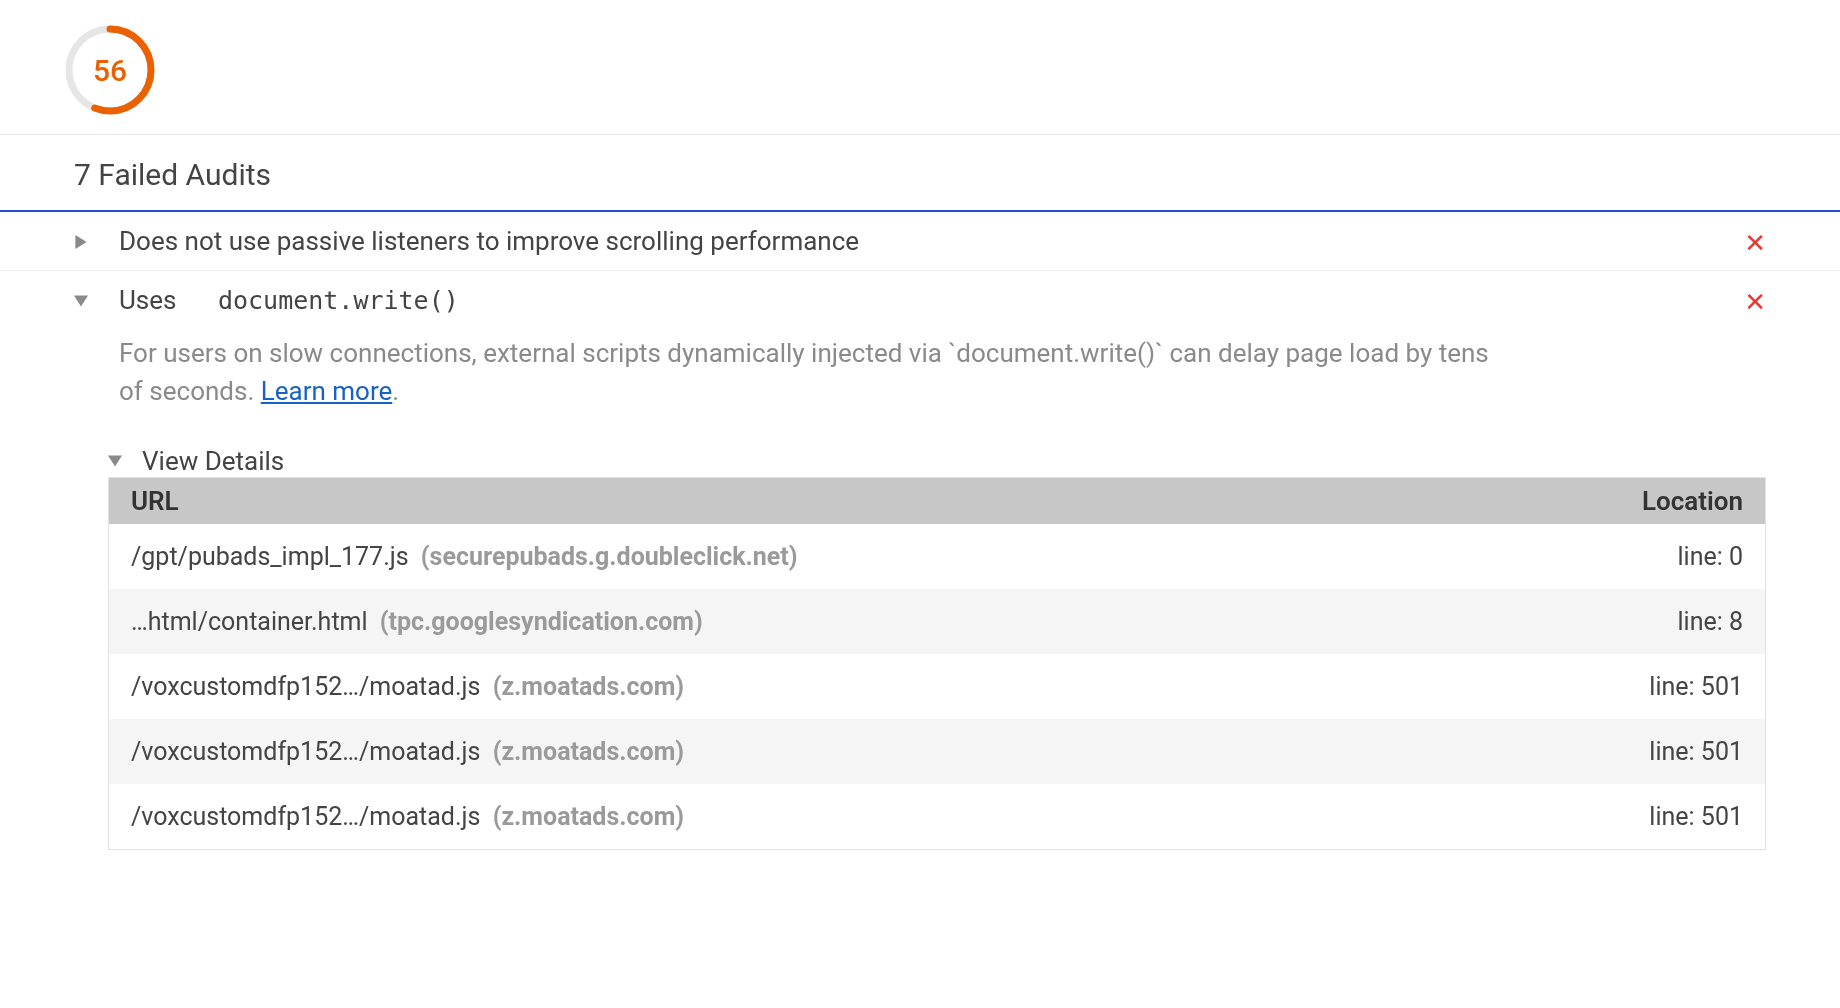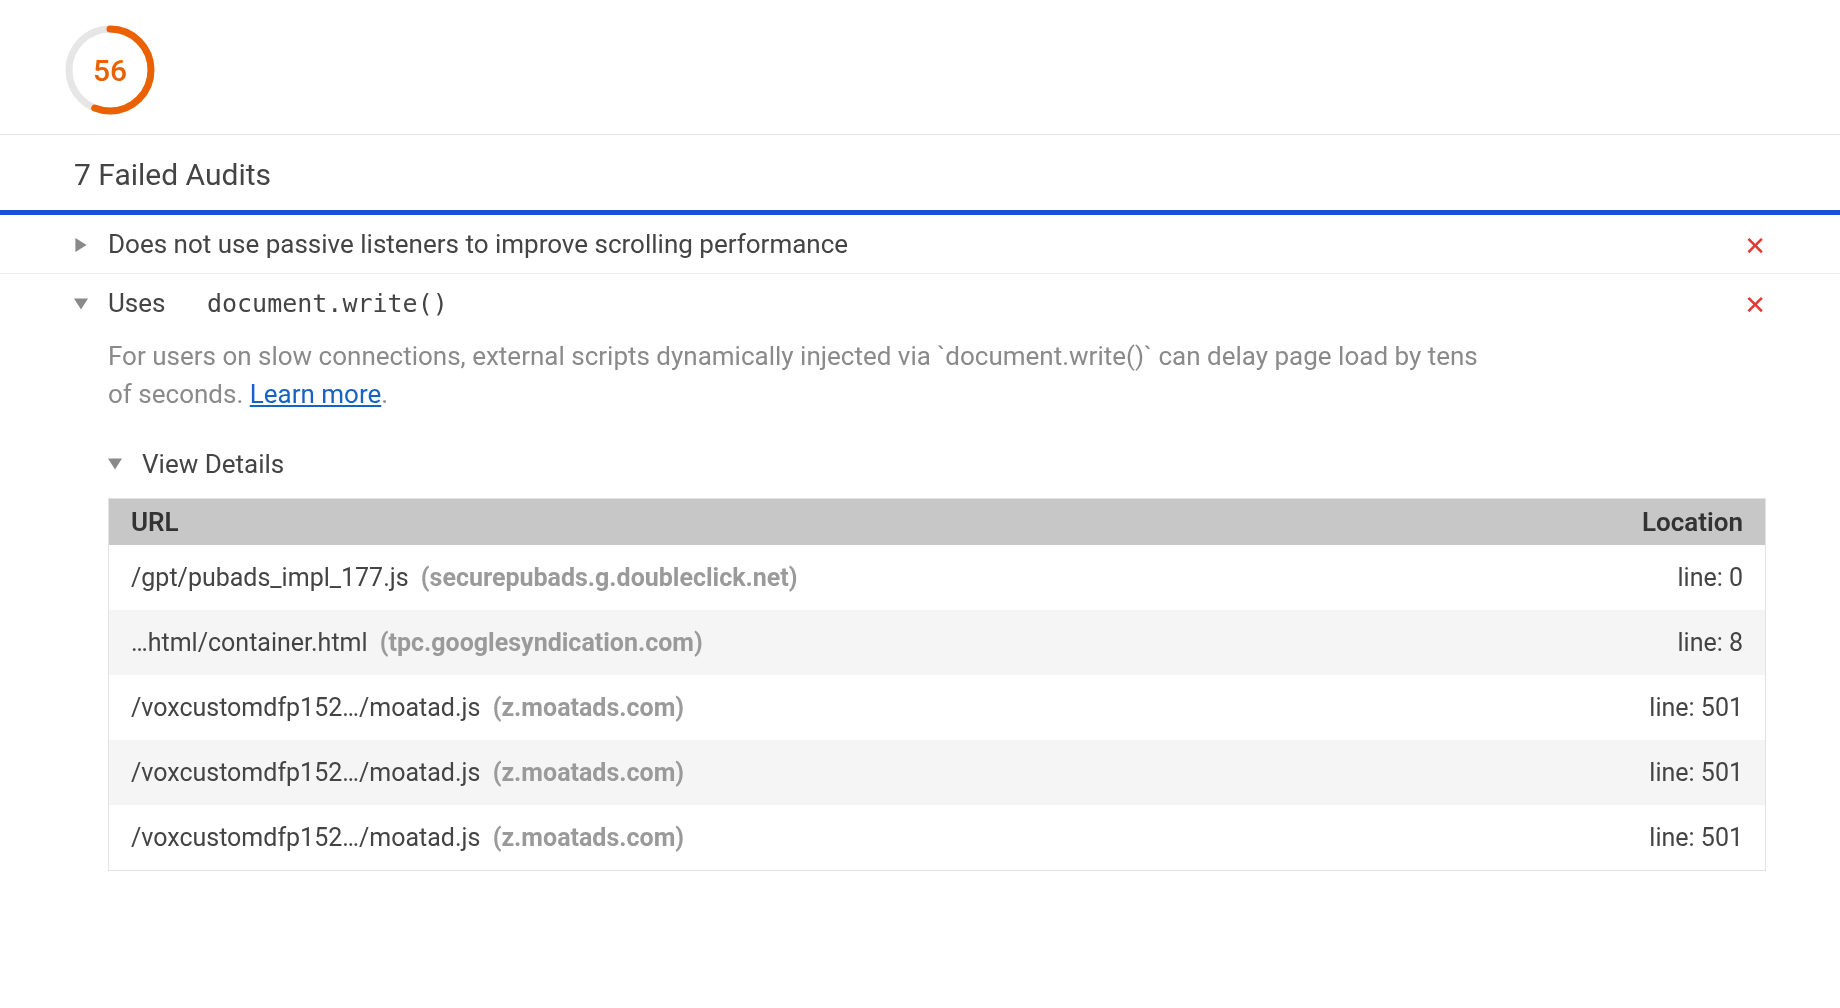--- a/index.html
+++ b/index.html
@@ -47,29 +47,30 @@
     position: absolute; inset: 0;
     display: flex; align-items: center; justify-content: center;
     font-size: 30px; font-weight: 500; color: #eb6100;
   }
 
   .section-header {
     padding: 22px 74px 18px 74px;
     font-size: 30px;
     font-weight: 400;
     color: #444;
-    border-bottom: 5px solid #1d4ed8;
+    border-bottom: 2px solid #1d4ed8;
   }
 
   .audit-row {
     display: flex;
     align-items: flex-start;
     padding: 14px 74px 14px 74px;
     border-bottom: 1px solid #eeeeee;
     font-size: 26px;
+    gap: 11px;
   }
   .audit-toggle {
     width: 18px;
     height: 18px;
     margin-top: 9px;
     margin-right: 16px;
     flex-shrink: 0;
     color: #8a8a8a;
   }
   .audit-toggle svg { display: block; }
@@ -97,21 +98,21 @@
     color: #e53935;
     font-size: 26px;
     line-height: 1;
     margin-top: 4px;
   }
 
   .details-block { padding-left: 108px; padding-right: 74px; }
   .details-toggle-row {
     display: flex;
     align-items: center;
-    padding: 22px 0 19px 0;
+    padding: 22px 0 1px 0;
     font-size: 26px;
     color: #444;
   }
   .details-toggle-row .audit-toggle { margin-top: 4px; }
 
   .details-table {
     width: 100%;
     border: 1px solid #e2e2e2;
     border-collapse: collapse;
     font-size: 25px;

